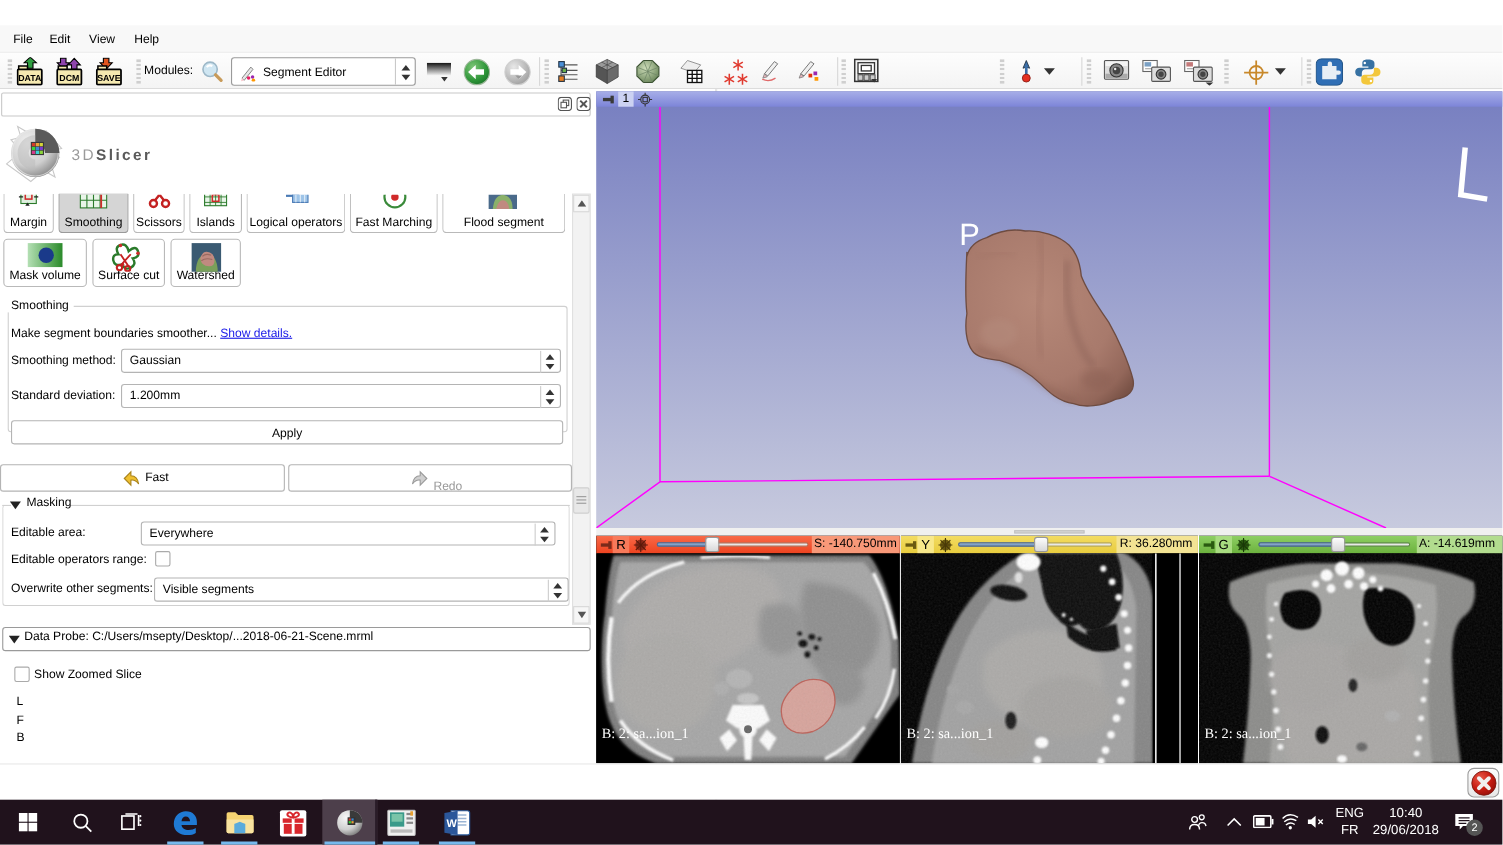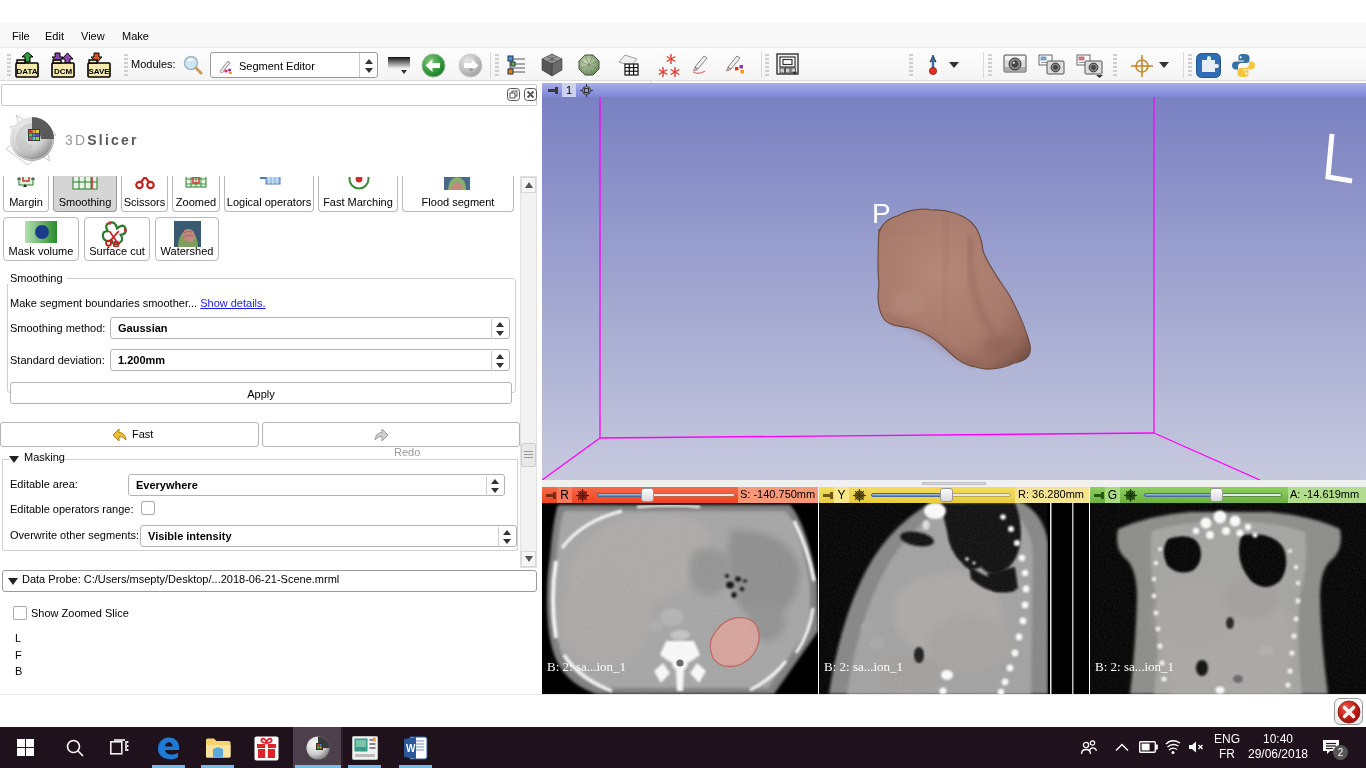--- a/index.html
+++ b/index.html
@@ -26,21 +26,21 @@
   #modbar { left:1px; top:3px; width:536px; height:22px; background:#ffffff; border:1px solid #c8c8c8; border-radius:2px; }
 
   
   .effbtn { position:absolute; background:#fff; border:1px solid #b9b9b9; border-radius:4px; font-size:11px; color:#000; text-align:center; }
   .effsel { background:#d5d5d5; border-color:#9a9a9a; }
   .effcut { border-top:none; border-radius:0 0 4px 4px;text-decoration:underline; }
   .efflabel { position:absolute; left:0; right:0; bottom:3px; font-size:11px; white-space:nowrap; }
 
   
   .flabel { position:absolute; font-size:11px; color:#000; }
-  .combo { position:absolute; background:#fff; border:1px solid #b4b4b4; border-radius:3px; font-size:11px; color:#000;font-weight:bold; }
+  .combo { position:absolute; background:#fff; border:1px solid #b4b4b4; border-radius:3px; font-size:11px; color:#000; }
   .combotext { position:absolute; left:7px; top:4px; }
   .spinner { position:absolute; right:3px; top:2px; }
 
   
   #view3d { left:542px; top:83px; width:824px; height:397px; background:linear-gradient(#767ec0, #c7cade); overflow:hidden; }
   #view3dbar { position:absolute; left:0; top:0; width:824px; height:14px; background:linear-gradient(#a7aee8,#7d85d8); }
 
   
   .slice { position:absolute; overflow:hidden; background:#000; }
   .slicebar { position:absolute; left:0; top:0; right:0; height:16px; }
@@ -71,21 +71,21 @@
     <svg class="abs" style="left:1334px;top:4px" width="13" height="13">
       <line x1="0.5" y1="0.5" x2="12" y2="12" stroke="#000" stroke-width="1.1"></line>
       <line x1="12" y1="0.5" x2="0.5" y2="12" stroke="#000" stroke-width="1.1"></line>
     </svg>
   </div>
 
   <div class="abs" id="menubar">
     <div class="menuitem" style="left:12px">File</div>
     <div class="menuitem" style="left:45px">Edit</div>
     <div class="menuitem" style="left:81px">View</div>
-    <div class="menuitem" style="left:122px">Make</div>
+    <div class="menuitem" style="left:122px">Help</div>
   </div>
 
   <div class="abs" id="toolbar">
     <div class="grip" style="left:7px"></div>
 
     <svg class="abs" style="left:15px;top:4px" width="25" height="26" viewBox="0 0 25 26">
       <path d="M10 10 l5 0 0 -5 3 0 -5.5 -5 -5.5 5 3 0 z" fill="#2f9e41" stroke="#000" stroke-width="1"></path>
       <rect x="1" y="11" width="22" height="14" rx="1" fill="#f5e9b0" stroke="#000" stroke-width="1.6"></rect>
       <path d="M2 11 v-3 h8 v3 z" fill="#f5e9b0" stroke="#000" stroke-width="1.4"></path>
       <text x="12" y="21.5" font-size="8" font-weight="bold" text-anchor="middle" fill="#000">DATA</text>
@@ -370,21 +370,21 @@
       <div class="effbtn effcut" style="left:3px;top:95px;width:46px;height:36px">
           <div class="efflabel">Margin</div>
         </div>
       <div class="effbtn effsel effcut" style="left:53px;top:95px;width:64px;height:36px">
           <div class="efflabel">Smoothing</div>
         </div>
       <div class="effbtn effcut" style="left:121px;top:95px;width:47px;height:36px">
           <div class="efflabel">Scissors</div>
         </div>
       <div class="effbtn effcut" style="left:172px;top:95px;width:48px;height:36px">
-          <div class="efflabel">Zoomed</div>
+          <div class="efflabel">Islands</div>
         </div>
       <div class="effbtn effcut" style="left:224px;top:95px;width:90px;height:36px">
           <div class="efflabel">Logical operators</div>
         </div>
       <div class="effbtn effcut" style="left:318px;top:95px;width:80px;height:36px">
           <div class="efflabel">Fast Marching</div>
         </div>
       <div class="effbtn effcut" style="left:402px;top:95px;width:112px;height:36px">
           <div class="efflabel">Flood segment</div>
         </div>
@@ -510,21 +510,21 @@
     <div id="undoredo">
       <div class="abs" style="left:0px;top:341px;width:259px;height:25px;background:#fff;border:1px solid #b4b4b4;border-radius:3px"></div>
       <div class="abs" style="left:262px;top:341px;width:258px;height:25px;background:#fff;border:1px solid #b4b4b4;border-radius:3px"></div>
       <svg class="abs" style="left:110px;top:345px" width="18" height="17" viewBox="0 0 18 17">
           <path d="M3 9 L9 3 L9 6.5 Q15 6.5 16 14 Q13 9.8 9 10.5 L9 15 Z" fill="#f0c030" stroke="#a8821a" stroke-width="1"></path>
         </svg>
       <div class="flabel" style="left:132px;top:347px">Fast</div>
       <svg class="abs" style="left:373px;top:345px" width="18" height="17" viewBox="0 0 18 17">
           <path d="M15 9 L9 3 L9 6.5 Q3 6.5 2 14 Q5 9.8 9 10.5 L9 15 Z" fill="#cfcfcf" stroke="#9a9a9a" stroke-width="1"></path>
         </svg>
-      <div class="flabel" style="left:394px;top:365px;color:#9a9a9a">Redo</div>
+      <div class="flabel" style="left:394px;top:355px;color:#9a9a9a">Redo</div>
     </div>
 
     <div id="masking">
       <div class="abs" style="left:2px;top:378px;width:516px;height:92px;border:1px solid #d0d0d0;border-radius:3px;border-top:none"></div>
       <div class="abs" style="left:2px;top:378px;width:8px;height:1px;background:#d0d0d0"></div>
       <div class="abs" style="left:62px;top:378px;width:456px;height:1px;background:#d0d0d0"></div>
       <svg class="abs" style="left:9px;top:373px" width="11" height="10">
           <path d="M0 2 L10 2 L5 9 Z" fill="#222"></path>
         </svg>
       <div class="flabel" style="left:24px;top:370px">Masking</div>
@@ -534,21 +534,21 @@
         <div class="abs" style="right:17px;top:1px;width:1px;height:20px;background:#ccc"></div>
         <svg class="spinner" width="12" height="18" style="top:2px">
             <path d="M6 2 L10 7 L2 7 Z" fill="#333"></path>
             <path d="M6 16 L10 11 L2 11 Z" fill="#333"></path>
           </svg>
       </div>
       <div class="flabel" style="left:10px;top:422px">Editable operators range:</div>
       <div class="abs" style="left:141px;top:420px;width:14px;height:14px;background:#fff;border:1px solid #aaa;border-radius:2px"></div>
       <div class="flabel" style="left:10px;top:448px">Overwrite other segments:</div>
       <div class="combo" style="left:140px;top:444px;width:377px;height:22px">
-        <div class="combotext">Visible intensity</div>
+        <div class="combotext">Visible segments</div>
         <div class="abs" style="right:17px;top:1px;width:1px;height:20px;background:#ccc"></div>
         <svg class="spinner" width="12" height="18" style="top:2px">
             <path d="M6 2 L10 7 L2 7 Z" fill="#333"></path>
             <path d="M6 16 L10 11 L2 11 Z" fill="#333"></path>
           </svg>
       </div>
     </div>
 
     <div class="abs" style="left:520px;top:95px;width:17px;height:392px;background:#f2f2f2;border:1px solid #e0e0e0">
       <div class="abs" style="left:0px;top:0px;width:15px;height:16px;background:#f6f6f6;border:1px solid #d8d8d8"></div>

